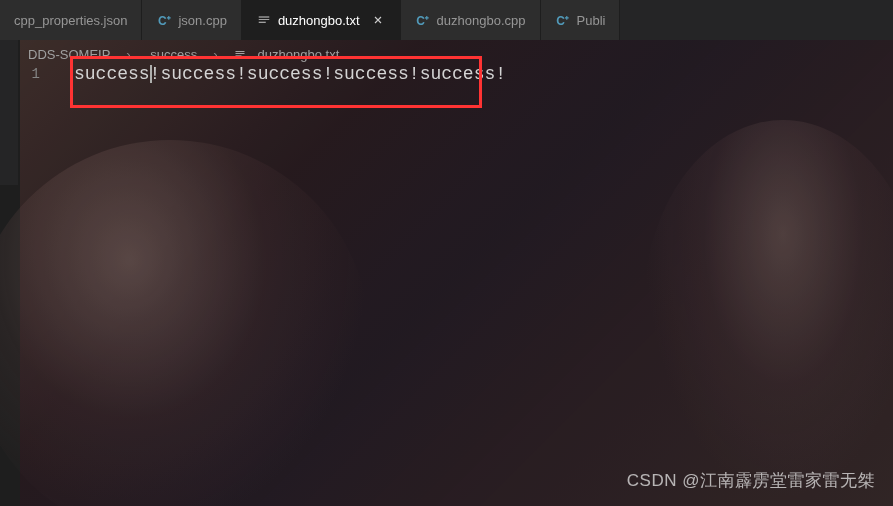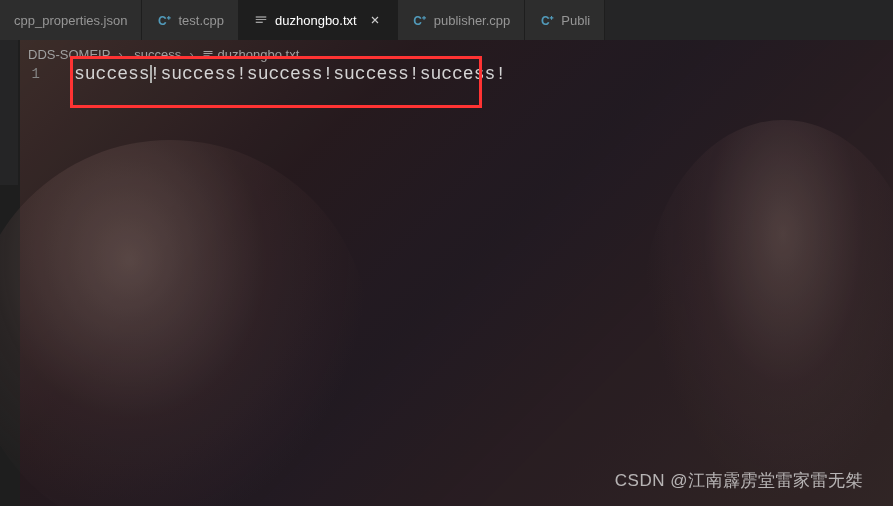--- a/index.html
+++ b/index.html
@@ -90,21 +90,21 @@
       margin-left: 4px;
       border-radius: 3px;
     }
     .breadcrumb {
       display: flex;
       align-items: center;
       padding: 4px 16px 0 28px;
       height: 24px;
       color: #a0a0a0;
       font-size: 13px;
-      gap: 4px;
+      gap: 12px;
       position: relative;
       z-index: 5;
     }
     .breadcrumb-sep { color: #888; margin: 0 4px; }
     .breadcrumb-icon {
       display: inline-flex;
       align-items: center;
       font-size: 11px;
       color: #cccccc;
     }
@@ -154,57 +154,57 @@
       left: 0;
       top: 40px;
       width: 18px;
       height: 145px;
       background: #252526;
       z-index: 5;
     }
     .watermark {
       position: absolute;
       bottom: 14px;
-      right: 30px;
+      right: 18px;
       color: rgba(230,230,230,0.75);
       font-size: 17px;
       z-index: 30;
       letter-spacing: 0.5px;
     }
   </style>
 </head>
 <body>
 
 <div class="bg-image"></div>
 <div class="sidebar-strip"></div>
 
 <div class="tabs-bar">
   <div class="tab">
     <span>cpp_properties.json</span>
   </div>
   <div class="tab">
     <span class="tab-icon icon-cpp">C⁺</span>
-    <span>test.cpp</span>
+    <span>json.cpp</span>
   </div>
   <div class="tab active">
     <span class="tab-icon icon-txt">
       <svg width="14" height="14" viewBox="0 0 16 16">
           <path fill="currentColor" d="M2 4h12v1H2zM2 7h12v1H2zM2 10h8v1H2z"></path>
         </svg>
     </span>
     <span>duzhongbo.txt</span>
     <span class="close-btn">
       <svg width="12" height="12" viewBox="0 0 16 16">
           <path stroke="currentColor" stroke-width="1.5" d="M4 4l8 8M12 4l-8 8"></path>
         </svg>
     </span>
   </div>
   <div class="tab">
     <span class="tab-icon icon-cpp">C⁺</span>
-    <span>publisher.cpp</span>
+    <span>duzhongbo.cpp</span>
   </div>
   <div class="tab">
     <span class="tab-icon icon-cpp">C⁺</span>
     <span>Publi</span>
   </div>
 </div>
 
 <div class="breadcrumb">
   <span>DDS-SOMEIP</span>
   <span class="breadcrumb-sep">›</span>

